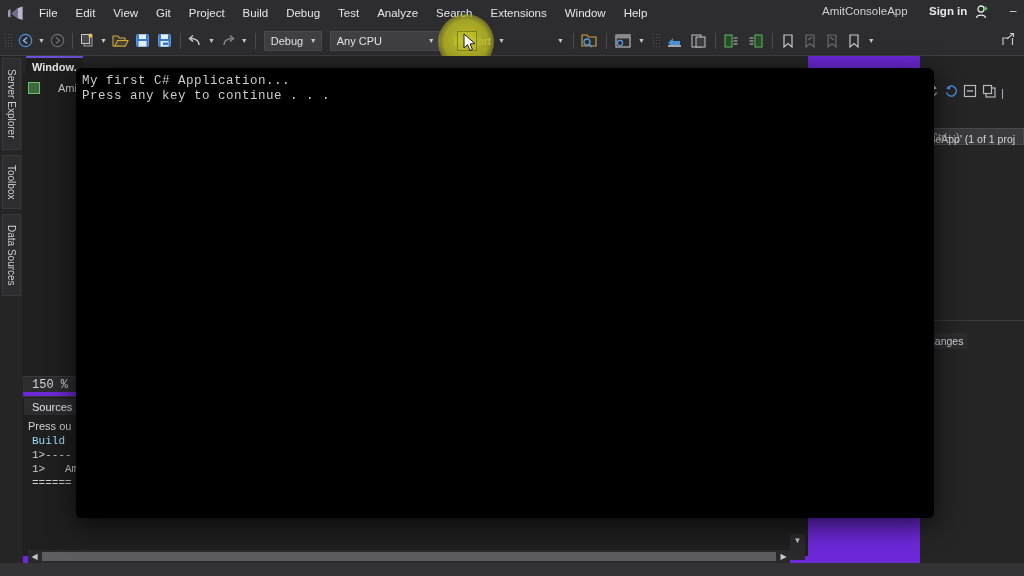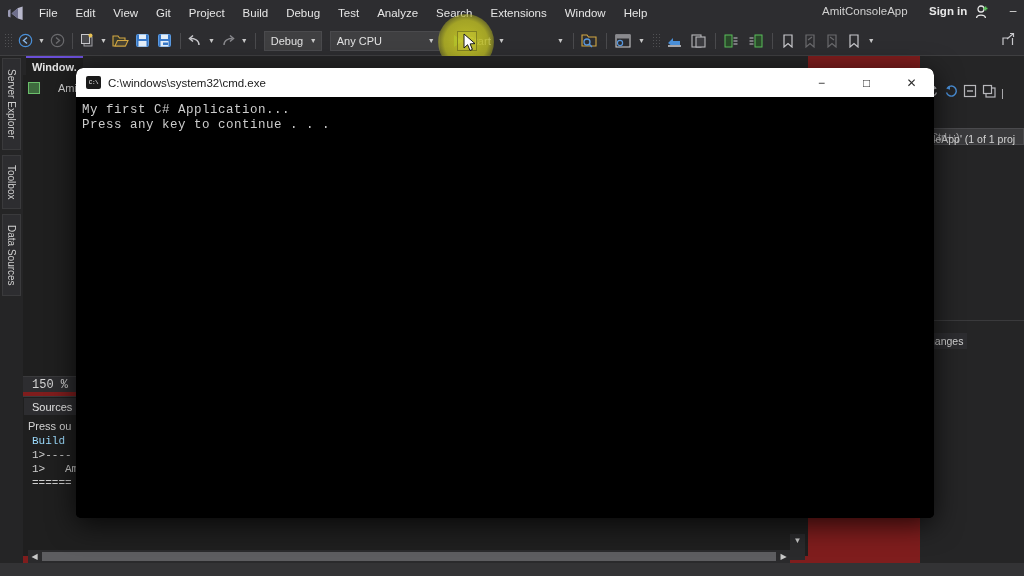--- a/index.html
+++ b/index.html
@@ -3,21 +3,21 @@
 <meta charset="utf-8">
 <style>
   * { box-sizing: border-box; margin: 0; padding: 0; }
   html, body {
     width: 1024px; height: 576px;
     overflow: hidden;
     background: #1f1f1f;
     font-family: "Liberation Sans", sans-serif;
     -webkit-font-smoothing: antialiased;
   }
-  #app { position: relative; width: 1024px; height: 576px; background: #7f1d1d; }
+  #app { position: relative; width: 1024px; height: 576px; background: #6d28d9; }
 
   
   .menubar {
     position: absolute; left: 0; top: 0; width: 1024px; height: 26px;
     background: #2d2d30;
     display: flex; align-items: center;
   }
   .vs-logo {
     width: 30px; height: 26px; display: flex; align-items: center; justify-content: center;
   }
@@ -503,28 +503,19 @@
     <span>(Ctrl+;)</span>
   </div>
   <div class="se-line" style="left:922px; top:133px;">soleApp' (1 of 1 proj</div>
   <div class="se-line" style="left:922px; top:149px;">pp</div>
   <div class="right-split"></div>
   <div class="changes-tab">
     <span>hanges</span>
   </div>
 
   <div class="cmdwin">
-    <div class="cmd-title">
-      <div class="cmd-ico">
-          <span>C:\</span>
-        </div>
-      <div class="cmd-title-text">C:\windows\system32\cmd.exe</div>
-      <div class="cmd-btn">−</div>
-      <div class="cmd-btn">□</div>
-      <div class="cmd-btn">✕</div>
-    </div>
     <div class="cmd-body">My first C# Application...
 Press any key to continue . . .</div>
   </div>
 
 
   <div class="bottom-strip"></div>
 </div>
 
 </body></html>

